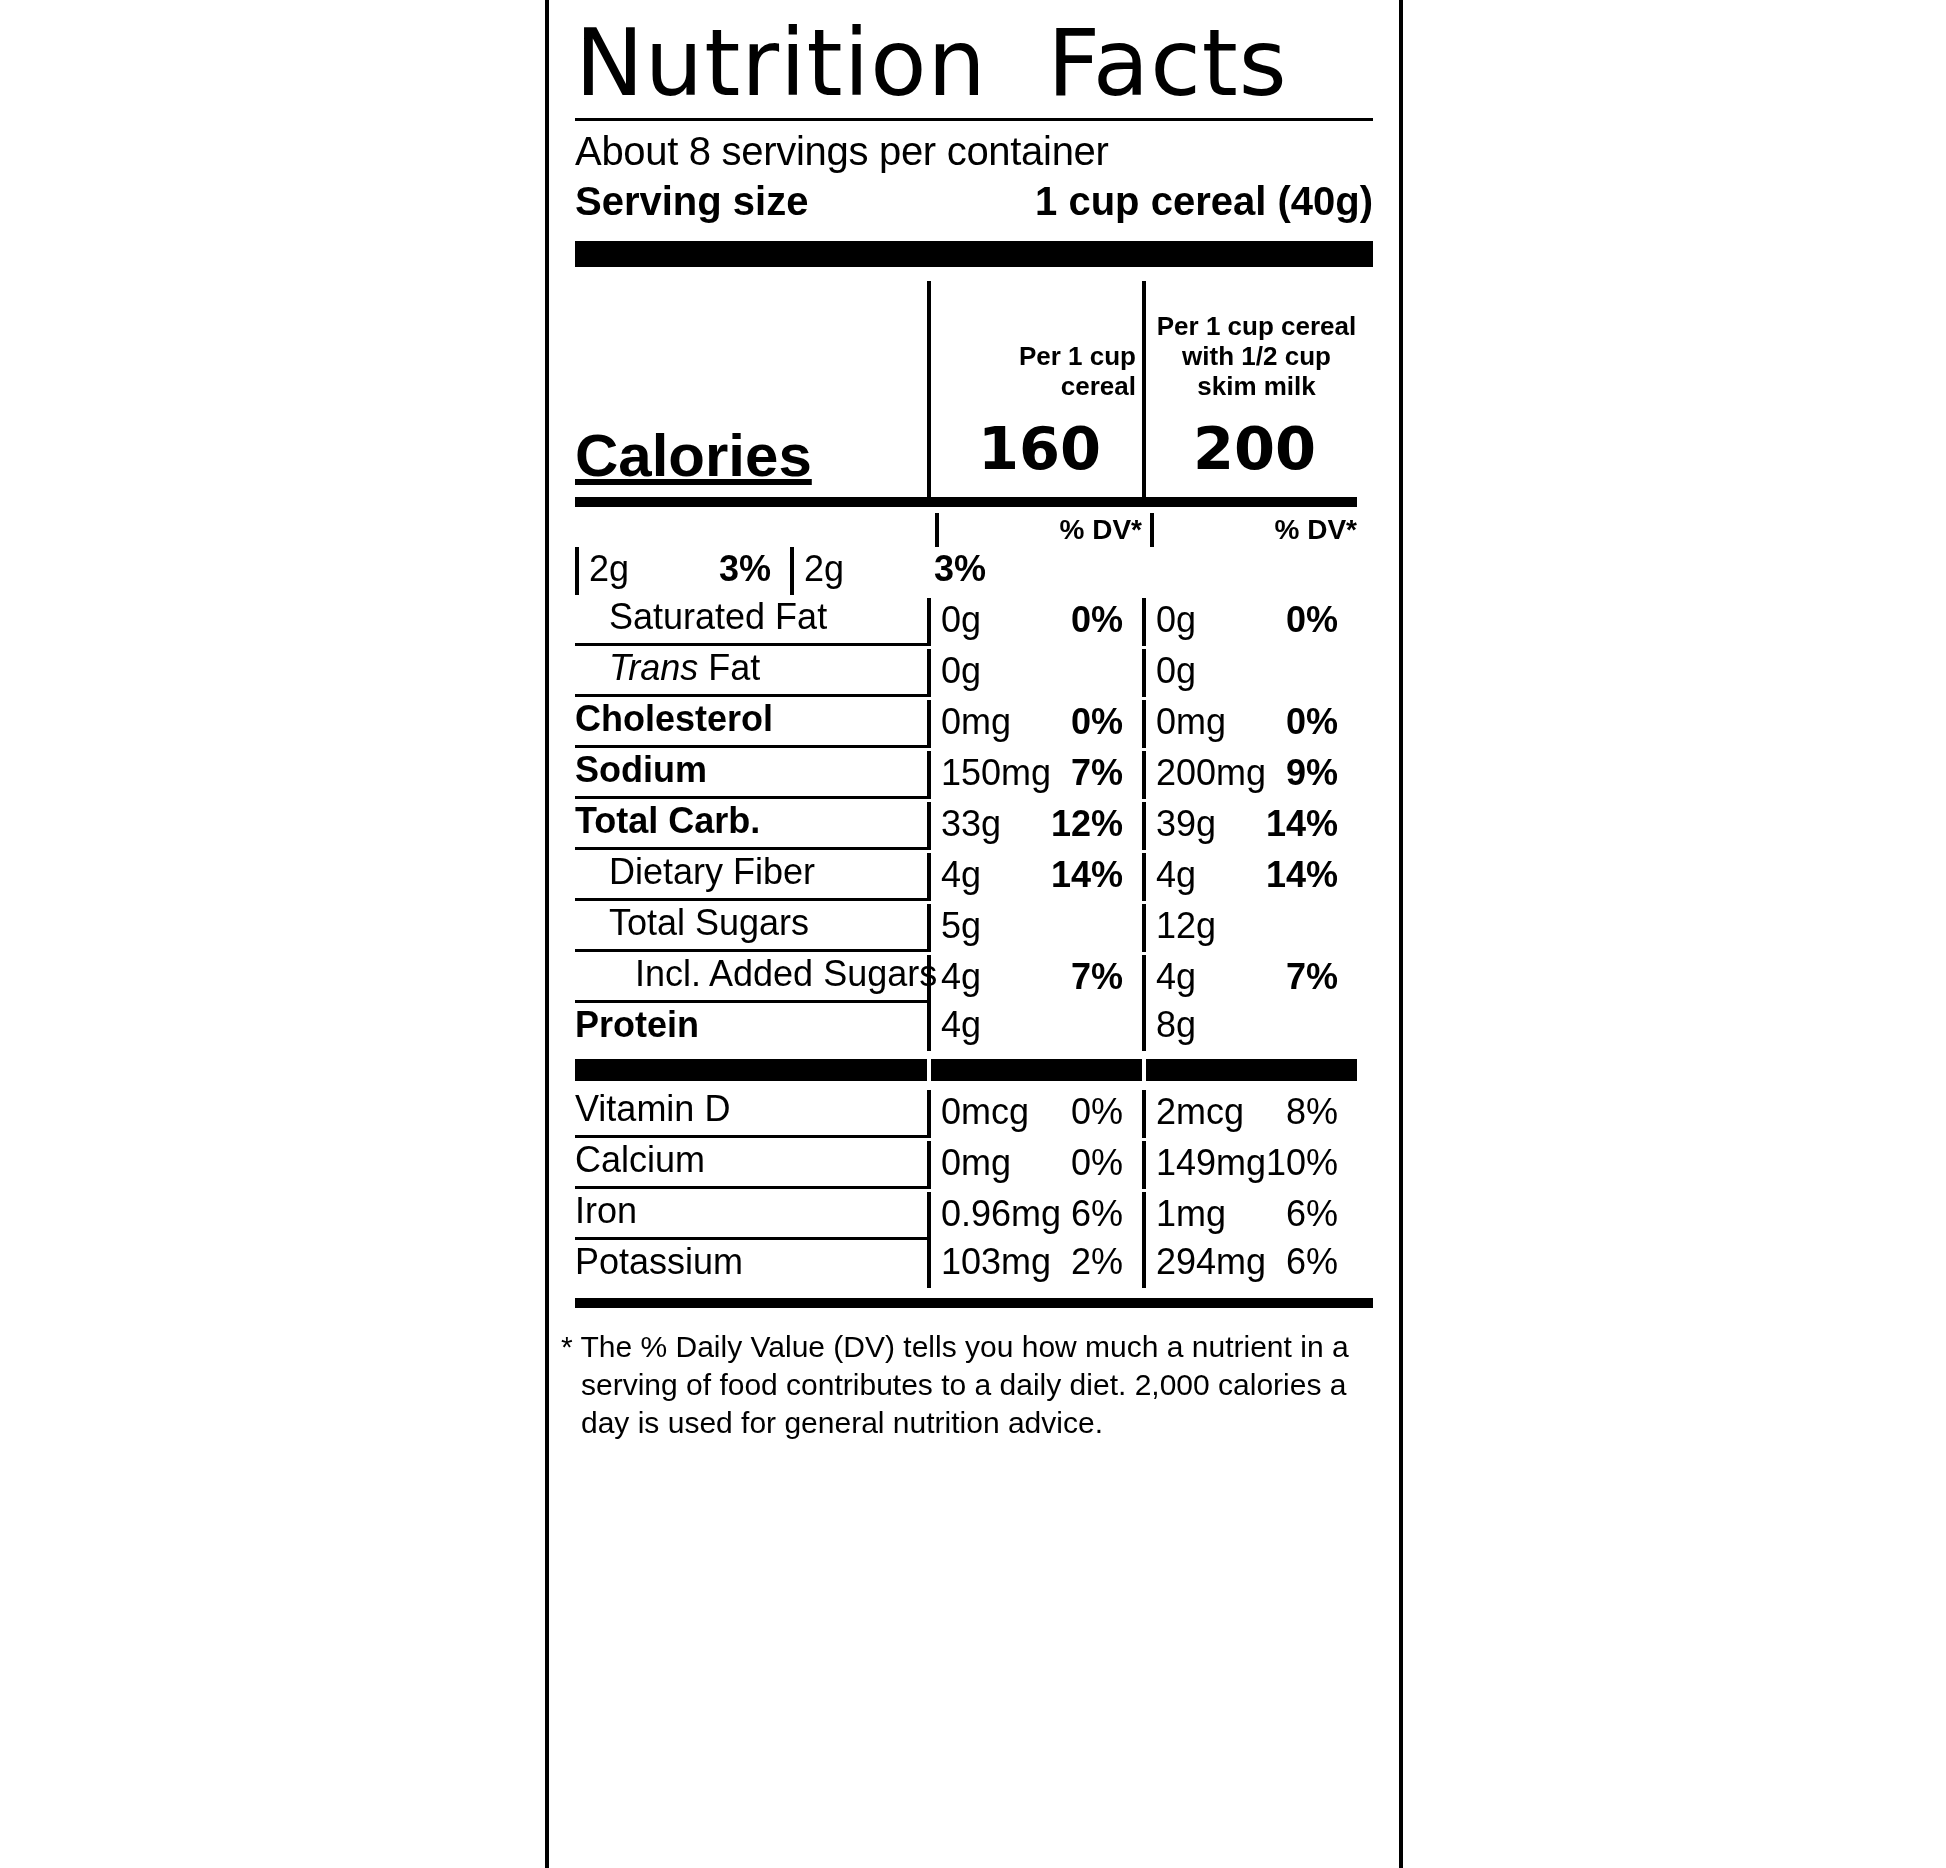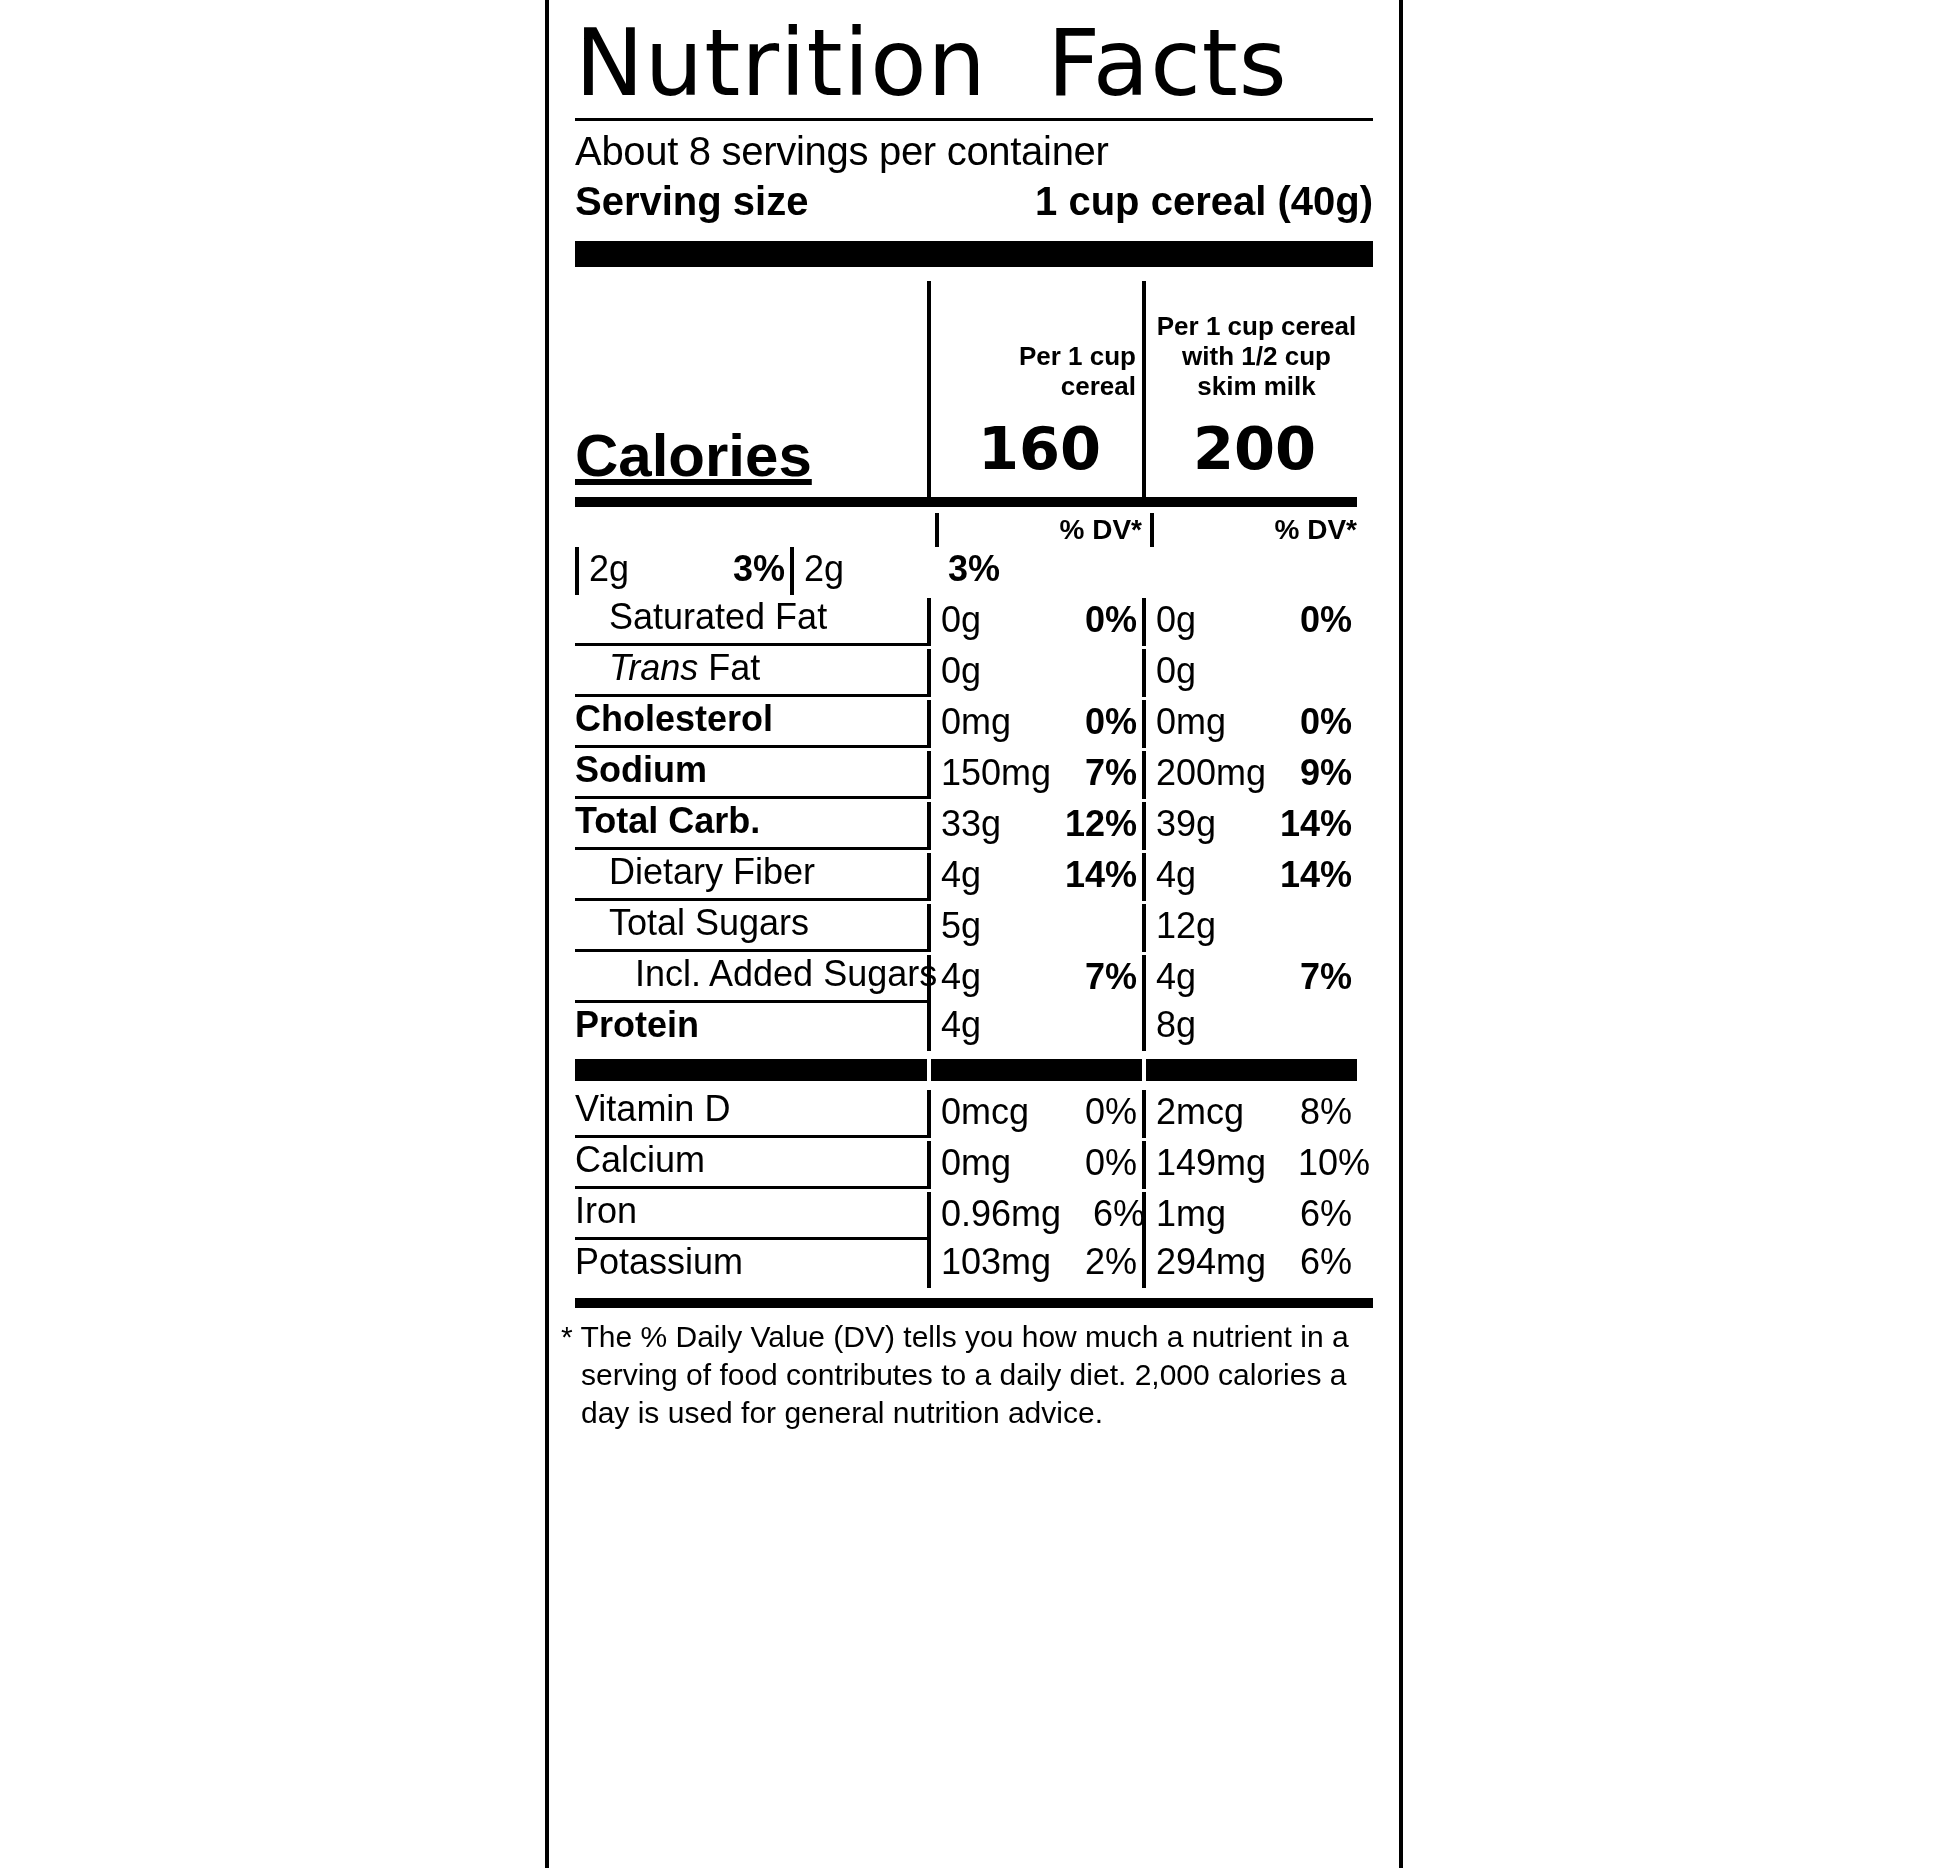--- a/index.html
+++ b/index.html
@@ -146,22 +146,21 @@
   .n-lab.ind2 { padding-left: 60px; }
   .n-col {
     box-sizing: border-box;
     width: 215px;
     border-left: 4px solid #000;
     display: flex;
     justify-content: space-between;
     align-items: baseline;
     font-size: 36px;
     line-height: 44px;
-    padding: 0 5px 4px 10px;
-    gap: 32px;
+    padding: 0 19px 4px 10px;
   }
   .n-col .amt { font-weight: normal; }
   .n-col .pct { font-weight: bold; }
   .n-col.light .pct { font-weight: normal; }
   .italic { font-style: italic; }
   
   .vrow .n-lab { border-bottom: 3px solid #000; }
   .vrow:last-child .n-lab { border-bottom: none; }
   .sep-black {
     display: flex;
@@ -172,21 +171,21 @@
   .sep-black .s-c1 { width: 215px; height: 22px; background: #000; border-left: 4px solid #fff; box-sizing: border-box; }
   .sep-black .s-c2 { width: 215px; height: 22px; background: #000; border-left: 4px solid #fff; box-sizing: border-box; }
   .bottom-bar {
     height: 10px;
     background: #000;
     margin-top: 10px;
   }
   .footnote {
     font-size: 30px;
     line-height: 38px;
-    margin-top: 10px;
+    margin-top: 20px;
     padding-left: 6px;
     text-indent: -20px;
     padding-right: 4px;
   }
 </style>
 </head>
 <body>
 
 <div class="panel">
 

